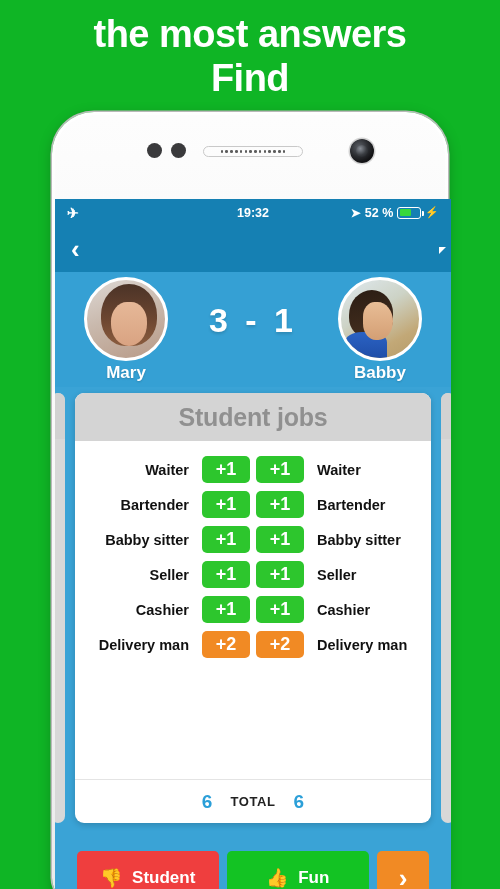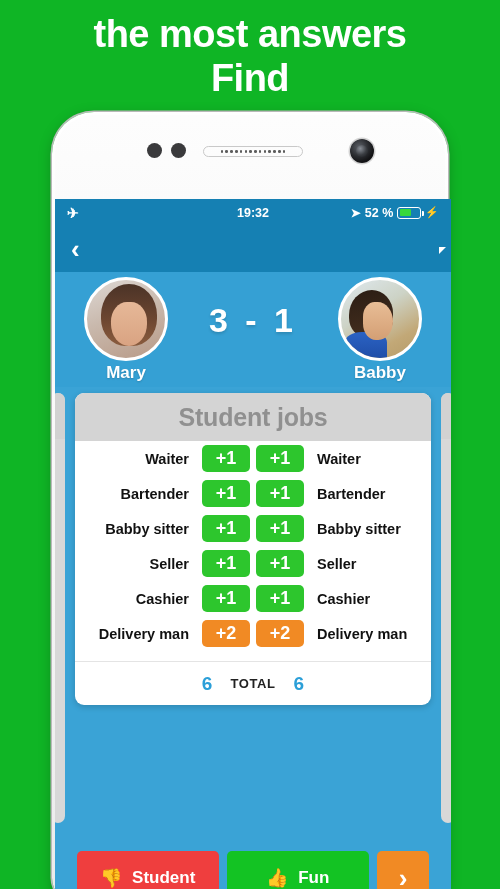--- a/index.html
+++ b/index.html
@@ -155,31 +155,31 @@
     background:#d8d8d8; border-radius:8px;
   }
   .peek.left{ left:-4px; }
   .peek.right{ right:-4px; }
   .peek-head{
     position:absolute; top:0; left:0; right:0; height:46px;
     background:#d2d2d2; border-radius:8px 8px 0 0;
   }
 
   .card{
-    position:absolute; left:20px; top:6px; width:356px; height:312px;
+    position:absolute; left:20px; top:6px; width:356px; height:430px;
     background:#ffffff; border-radius:9px; overflow:hidden;
     box-shadow:0 2px 6px rgba(0,0,0,.18);
     display:flex; flex-direction:column;
   }
   .card-title{
     height:48px; background:#d4d4d4; color:#909090;
     display:flex; align-items:center; justify-content:center;
     font-size:25px; font-weight:bold; letter-spacing:-.2px;
   }
-  .rows{ flex:1; padding:1px 16px 0 16px; }
+  .rows{ flex:1; padding:12px 16px 0 16px; }
   .row{
     display:flex; align-items:center; justify-content:center;
     height:33px; margin-bottom:2px;
   }
   .lbl{ flex:1; text-align:right; font-size:14.5px; font-weight:bold; color:#111111; padding-right:10px; }
   .lbl.r{ text-align:left; padding-right:0; padding-left:10px; }
   .badge{
     width:48px; height:27px; border-radius:5px; color:#ffffff;
     font-size:18px; font-weight:bold; display:flex; align-items:center; justify-content:center;
     margin:0 3px; flex:none;

